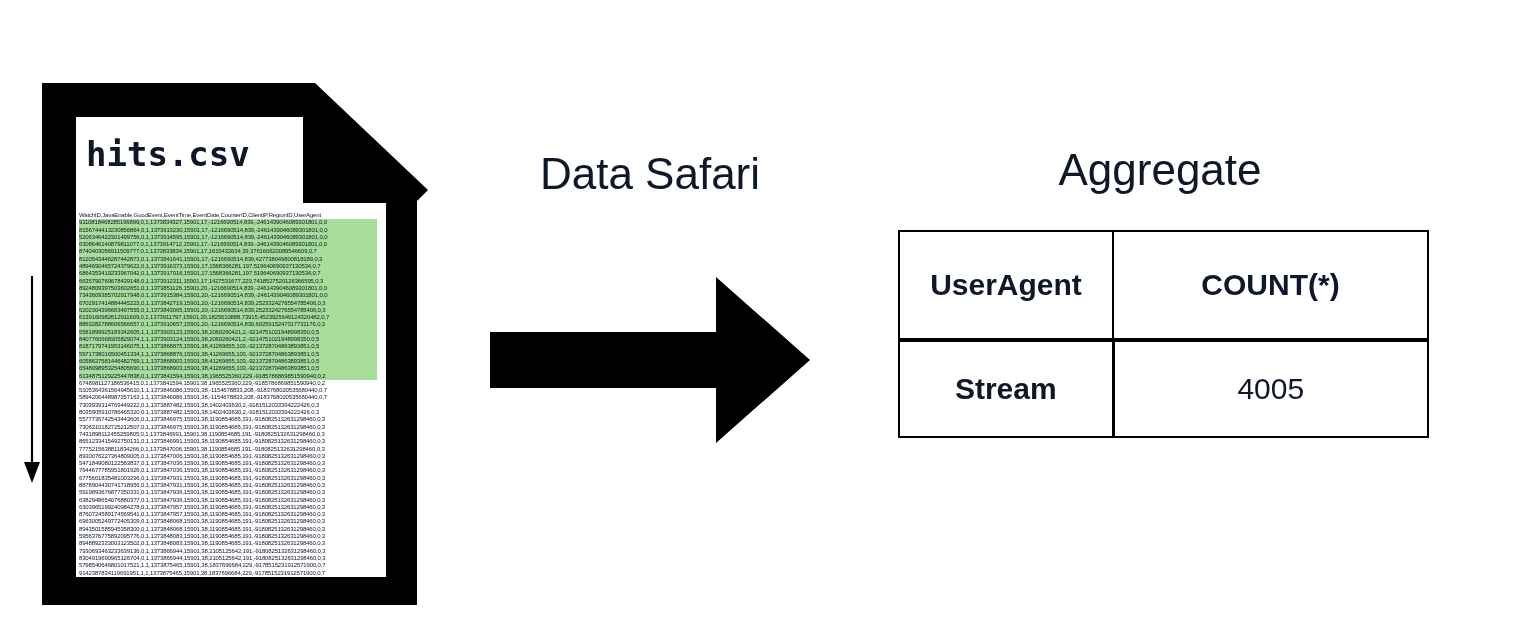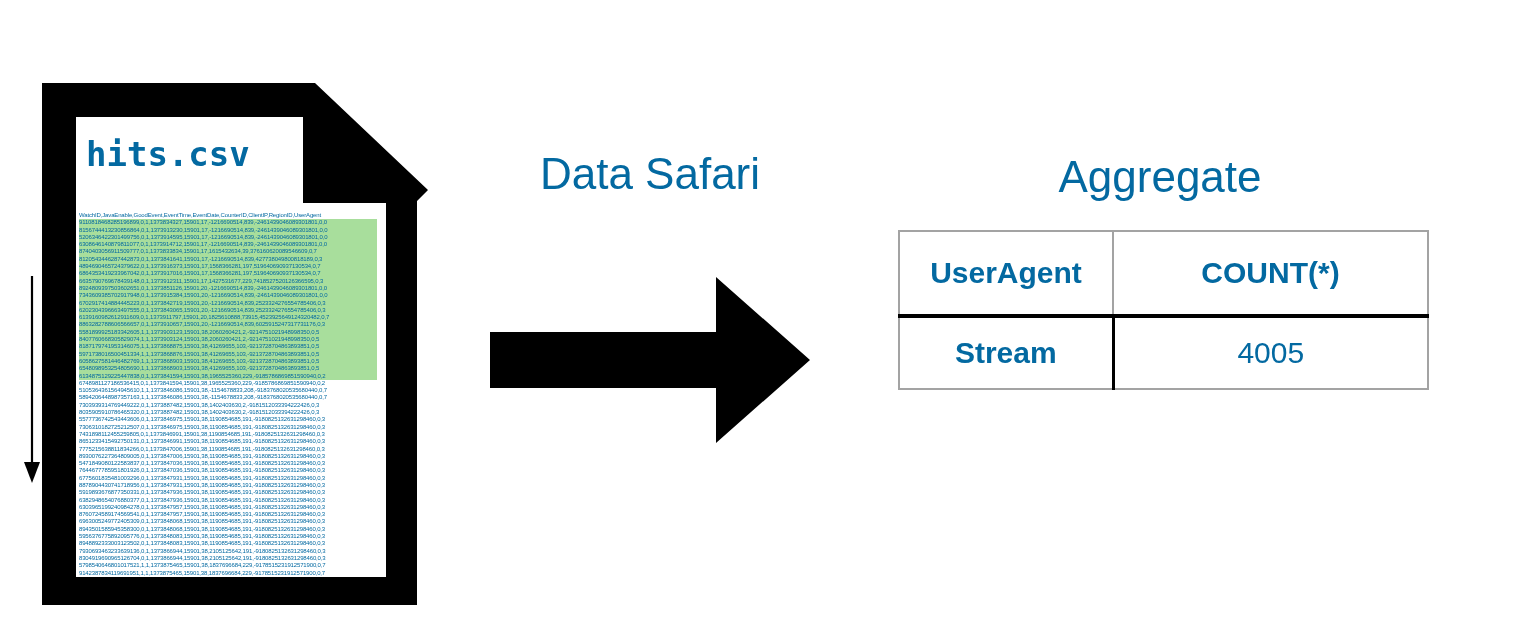--- a/index.html
+++ b/index.html
@@ -1,42 +1,42 @@
 <!DOCTYPE html>
 <html style="--hl: #a8de9c;"><head>
 <meta charset="utf-8">
 <style>
   html,body{margin:0;padding:0;background:#fff;}
   .canvas{position:relative;width:1523px;height:644px;background:#fff;overflow:hidden;
-          font-family:"Liberation Sans",sans-serif;color:#0369a1;}
+          font-family:"Liberation Sans",sans-serif;color:#0f172a;}
   .abs{position:absolute;}
 
   
   .file-svg{left:42px;top:83px;}
   .file-title{left:86px;top:136px;font:bold 34px/1.1 "DejaVu Sans Mono",monospace;letter-spacing:0px;}
   .csv{left:79px;top:212px;width:298px;height:366px;margin:0;overflow:hidden;
        font-family:"Liberation Sans",sans-serif;font-size:6px;line-height:7.3px;
        letter-spacing:-0.15px;white-space:pre;}
   .ln{display:block;}
   .hl{background:var(--hl,#a8de9c);}
 
   
   .scroll-arrow{left:22px;top:276px;}
 
   
   .stream-label{left:470px;top:150px;width:360px;text-align:center;
                 font-size:44px;line-height:1.1;}
   .flow-arrow{left:490px;top:277px;}
 
   
-  .agg-title{left:980px;top:153px;width:360px;text-align:center;
+  .agg-title{left:980px;top:146px;width:360px;text-align:center;
              font-size:44px;line-height:1.1;}
   .agg-table{left:898px;top:230px;border-collapse:collapse;table-layout:fixed;}
-  .agg-table th,.agg-table td{border:2px solid #a3a3a3;text-align:center;vertical-align:middle;
-                              font-size:30px;padding:4px;}
+  .agg-table th,.agg-table td{border:2px solid #000000;text-align:center;vertical-align:middle;
+                              font-size:30px;padding:16px;}
   .agg-table th{height:74px;border-bottom:4px solid #000;font-weight:bold;}
   .agg-table td{height:62px;}
   .agg-table td.ua{font-weight:bold;}
   .agg-table tbody td.cnt{border-left:3px solid #000;font-weight:normal;}
   .col-ua{width:214px;}
   .col-cnt{width:315px;}
 </style>
 </head>
 <body>
 

